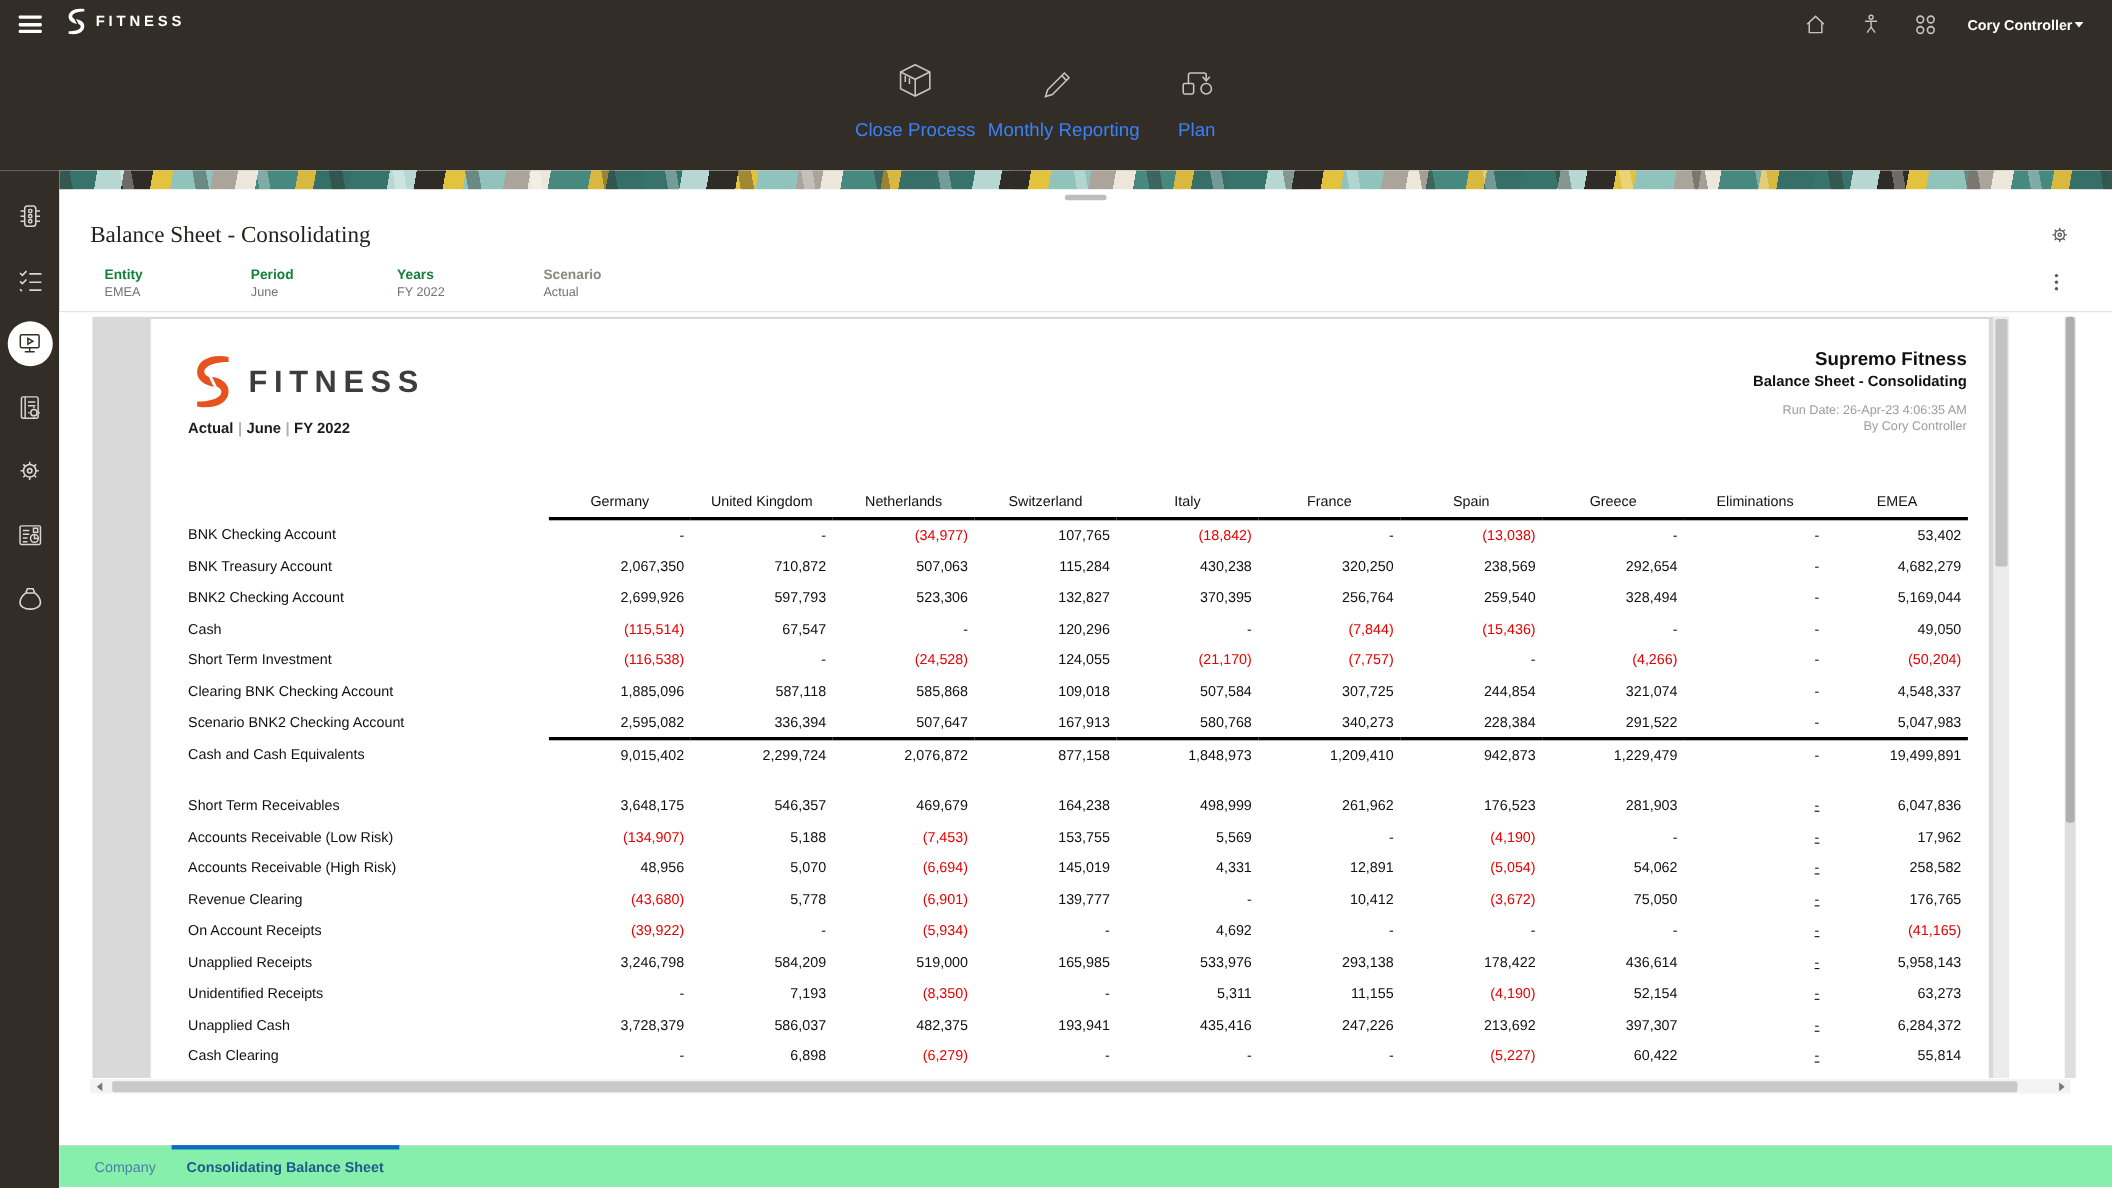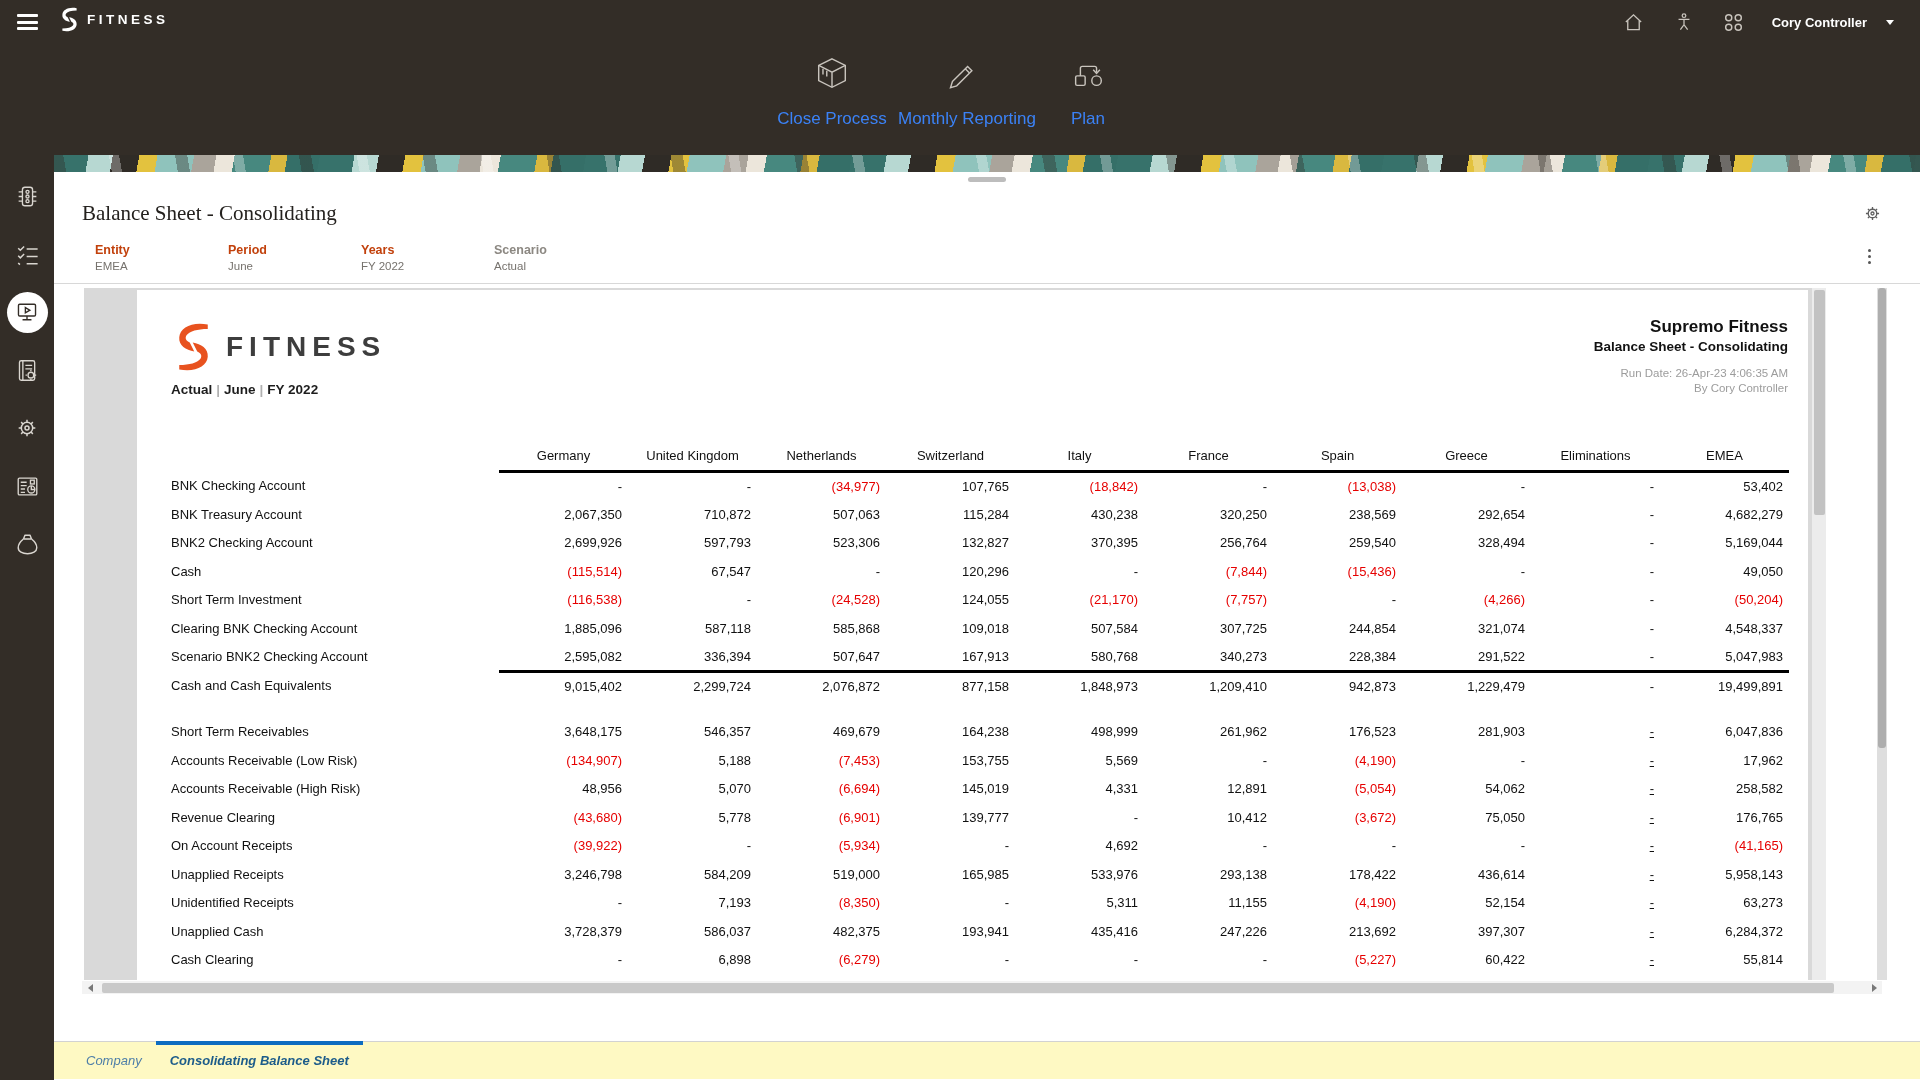--- a/index.html
+++ b/index.html
@@ -10,21 +10,21 @@
   html,body{width:1920px;height:1080px;overflow:hidden;background:#fff;
     font-family:"Liberation Sans",sans-serif;}
   
   .topbar{position:absolute;left:0;top:0;width:1920px;height:155px;background:var(--topbar-bg);color:#fff;}
   .hamburger{position:absolute;left:17px;top:11px;width:22px;height:20px;cursor:pointer;}
   .hamburger span{display:block;width:21px;height:3px;background:#fff;margin:3.4px 0;border-radius:1px;}
   .brand{position:absolute;left:58px;top:6px;display:flex;align-items:center;}
   .brand-text{font-size:13.5px;font-weight:bold;letter-spacing:3.5px;margin-left:6px;color:#fff;}
   .topbar-right{position:absolute;right:26px;top:10px;display:flex;align-items:center;gap:26px;}
   .tb-icon{width:24px;height:24px;display:flex;align-items:center;justify-content:center;cursor:pointer;}
-  .username{font-size:13px;font-weight:bold;display:flex;align-items:center;gap:19px;cursor:pointer;white-space:nowrap;}
+  .username{font-size:13px;font-weight:bold;display:flex;align-items:center;gap:2px;cursor:pointer;white-space:nowrap;}
   .caret-down{width:0;height:0;border-left:4.5px solid transparent;border-right:4.5px solid transparent;border-top:5.5px solid #fff;display:inline-block;}
   .topnav{position:absolute;left:0;top:55px;width:1920px;display:flex;justify-content:center;gap:4px;}
   .topnav-item{width:124px;text-align:center;cursor:pointer;}
   .topnav-item svg{display:block;margin:0 auto 16px auto;}
   .topnav-label{font-size:17px;color:#3b82f6;white-space:nowrap;}
   
   .sidebar{position:absolute;left:0;top:155px;bottom:0;width:54px;background:var(--topbar-bg);}
   .side-item{width:54px;height:58px;display:flex;align-items:center;justify-content:center;cursor:pointer;position:relative;}
   .side-item:first-child{margin-top:12px;}
   .side-item .halo{width:41px;height:41px;border-radius:50%;display:flex;align-items:center;justify-content:center;}
@@ -36,21 +36,21 @@
       repeating-linear-gradient(80deg, rgba(47,43,38,.38) 0 12px, transparent 12px 57px, rgba(255,255,255,.3) 57px 67px, transparent 67px 122px),
       repeating-linear-gradient(100deg,#37726b 0 34px,#b7d8d2 34px 58px,#2f2b26 58px 84px,#e3c23e 84px 102px,#8fc3bc 102px 138px,#aaa49b 138px 160px,#ece6db 160px 178px,#47887f 178px 214px,#d9b83f 214px 230px,#356f68 230px 262px);}
   .handle-strip{height:14px;display:flex;align-items:center;justify-content:center;}
   .drag-handle{width:38px;height:5px;border-radius:3px;background:#bdbdbd;cursor:grab;}
   .content-header{height:54px;display:flex;align-items:center;padding:0 36px 0 28px;}
   .page-title{font-family:"Liberation Serif",serif;font-size:21px;color:#24211e;flex:1;}
   .gear-btn{cursor:pointer;width:24px;height:24px;display:flex;align-items:center;justify-content:center;}
   
   .pov-bar{height:44px;display:flex;align-items:flex-start;padding:2px 30px 0 41px;border-bottom:1px solid #d8d8d8;position:relative;}
   .pov-group{width:133px;cursor:pointer;}
-  .pov-label{font-size:12.5px;font-weight:bold;color:#c2410c;line-height:17px;}
+  .pov-label{font-size:12.5px;font-weight:bold;color:#15803d;line-height:17px;}
   .pov-group.dim .pov-label{color:#8c8882;}
   .pov-value{font-size:11.5px;color:#76726d;line-height:15px;}
   .kebab{position:absolute;right:46px;top:6px;cursor:pointer;display:flex;flex-direction:column;gap:2.5px;padding:3px;}
   .kebab i{width:3.4px;height:3.4px;border-radius:50%;background:#555;display:block;}
   
   .report-viewport{position:relative;height:710px;background:#fff;}
   .report-canvas{position:absolute;left:30px;top:4px;width:1742px;height:692px;background:#d9d9d9;}
   .report-page{position:absolute;left:53px;top:2px;width:1671px;height:690px;background:#fff;overflow:hidden;padding-top:30px;}
   .v-scrollbar{position:absolute;right:0;top:0;bottom:0;width:14px;background:#ececec;}
   .v-thumb{position:absolute;left:1.5px;right:1.5px;top:2px;height:225px;background:#c2c2c2;border-radius:2px;cursor:pointer;}
@@ -81,21 +81,21 @@
   .bs-table td{height:28.5px;padding:0;vertical-align:middle;}
   .bs-table td.lbl{text-align:left;}
   .bs-table td.num{text-align:right;padding-right:6px;}
   .bs-table td.neg{color:var(--neg);}
   .bs-table tr.total-row td{font-weight:normal;}
   .bs-table tr.total-row td.num{border-top:3px solid #000;}
   .bs-table tr.spacer td{height:18px;border:none;}
   .bs-table td.dash-link{text-decoration:underline;cursor:pointer;}
   
   .gap-strip{height:47px;background:#fff;}
-  .tab-bar{height:38px;border-top:1px solid #d2d2d2;display:flex;align-items:stretch;padding-left:18px;background:#fef9c3;font-style:italic;}
+  .tab-bar{height:38px;border-top:1px solid #d2d2d2;display:flex;align-items:stretch;padding-left:18px;background:#86efac;}
   .tab{position:relative;display:flex;align-items:center;padding:0 14px;font-size:13px;color:var(--tab-inactive-text);cursor:pointer;white-space:nowrap;}
   .tab.active{font-weight:bold;color:var(--tab-active-text);}
   .tab.active::before{content:"";position:absolute;left:0;right:0;top:-1px;height:4px;background:var(--tab-blue);}
   svg{display:block;}
 </style>
 </head>
 <body>
 
 <div class="topbar">
   <div class="hamburger">

